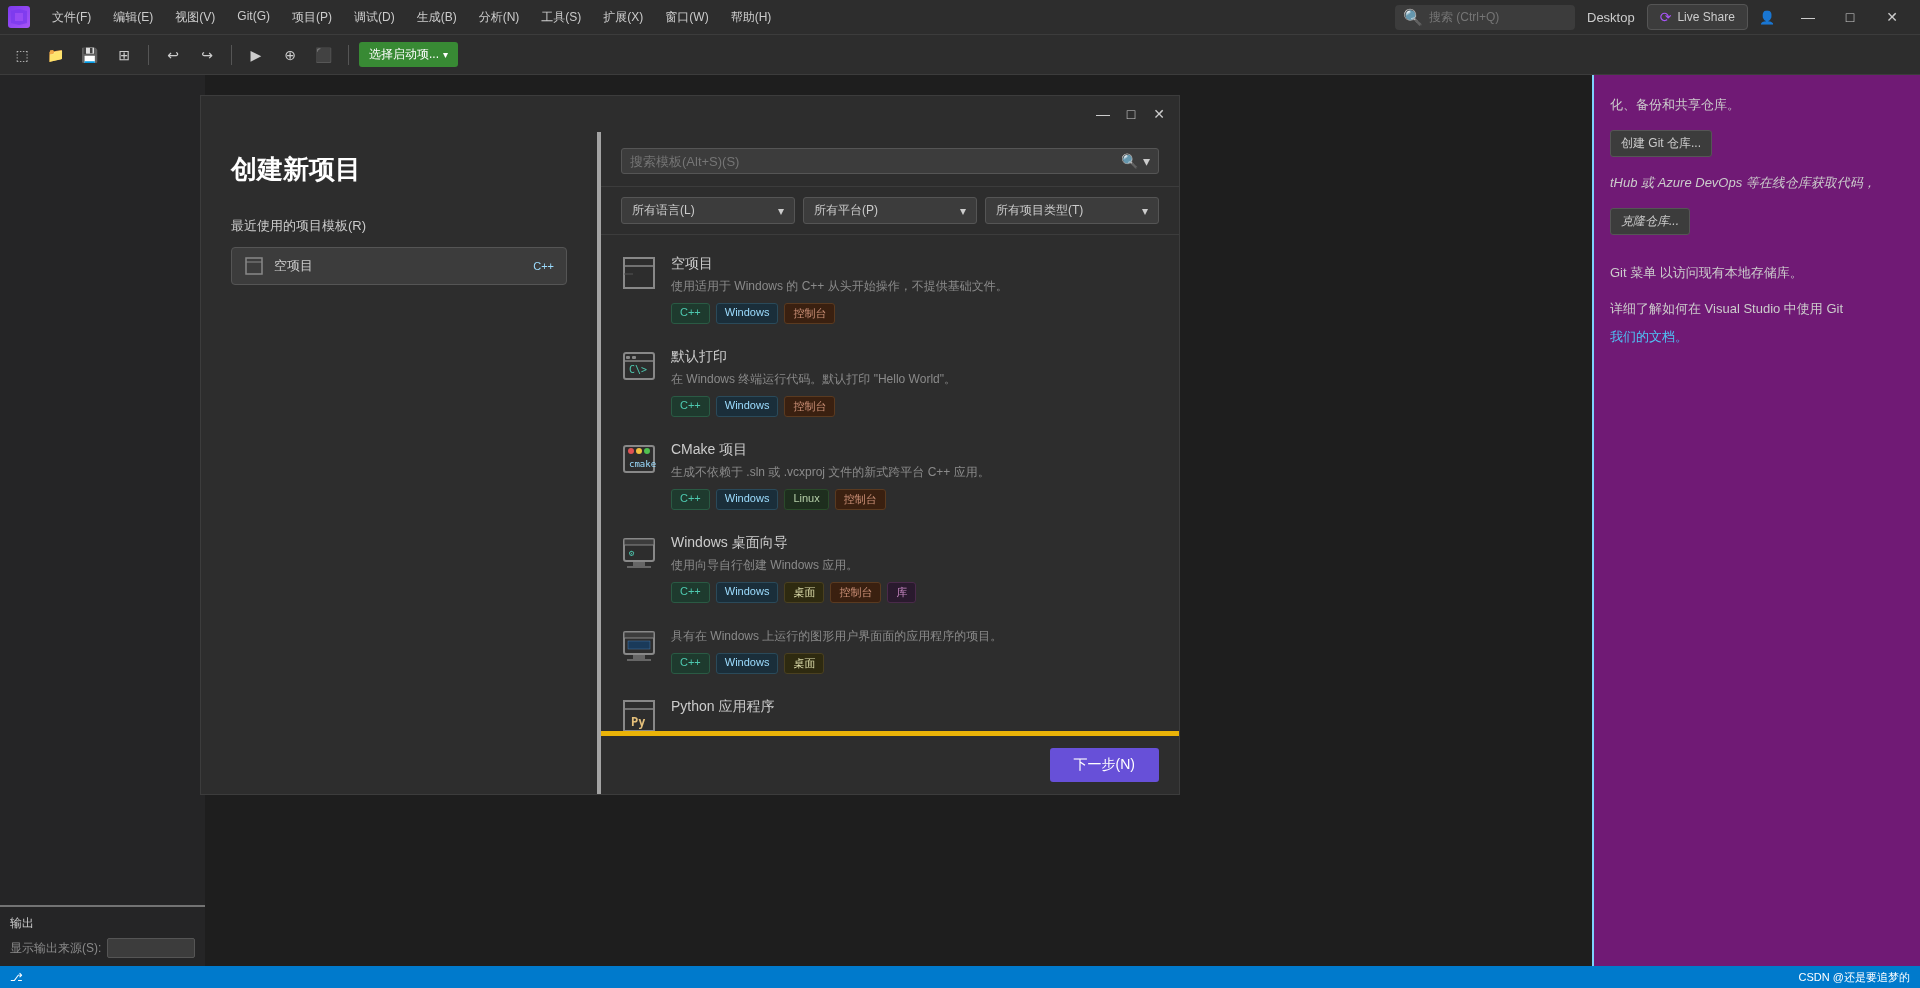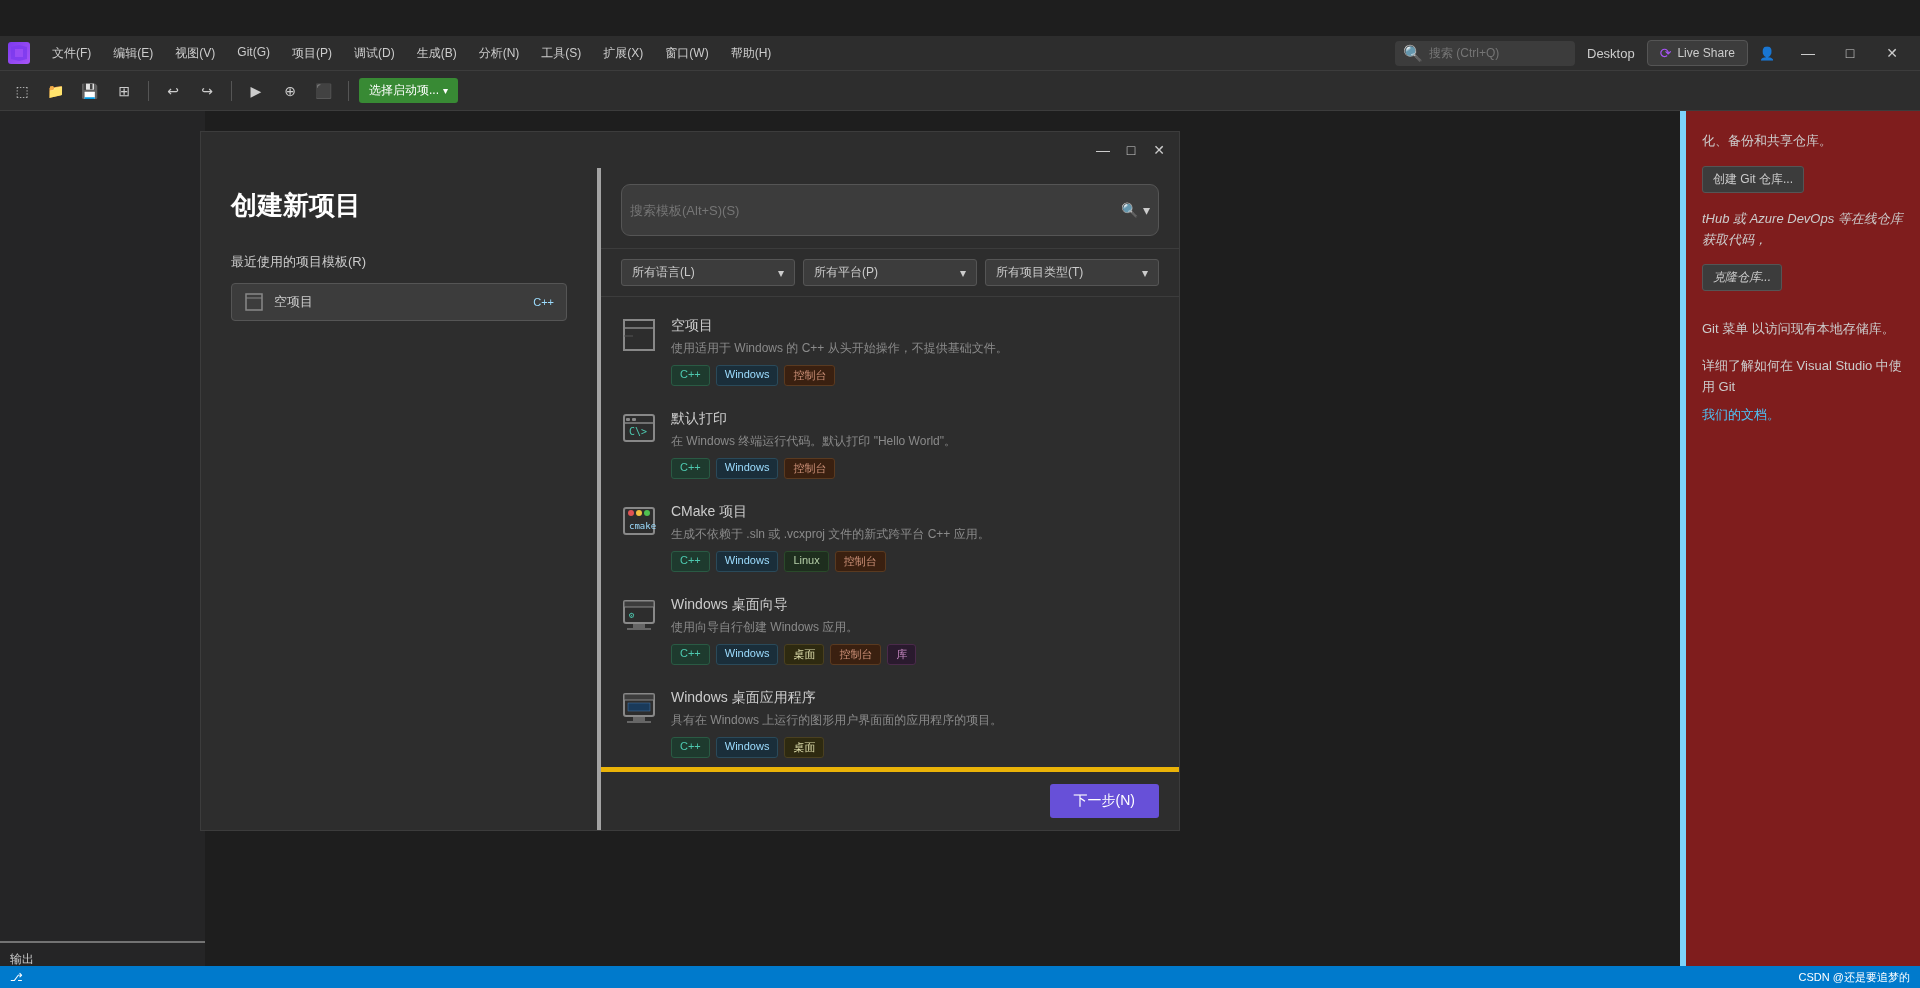--- a/index.html
+++ b/index.html
@@ -14,21 +14,20 @@
 
     
     .title-bar {
       height: 35px;
       background: #2d2d2d;
       display: flex;
       align-items: center;
       justify-content: space-between;
       padding: 0 8px;
       border-bottom: 1px solid #3c3c3c;
-      margin-top: 36px;
     }
     .title-bar-left {
       display: flex;
       align-items: center;
       gap: 12px;
     }
     .title-bar-logo {
       width: 22px;
       height: 22px;
       background: linear-gradient(135deg, #7c3aed, #a855f7);
@@ -264,23 +263,23 @@
 
     .search-area {
       padding: 16px 20px 12px;
       border-bottom: 1px solid #3c3c3c;
     }
 
     .search-templates {
       display: flex;
       align-items: center;
       border: 1px solid #555;
-      border-radius: 9px;
+      border-radius: 3px;
       background: #3c3c3c;
-      padding: 17px 8px;
+      padding: 4px 8px;
       gap: 6px;
       width: 100%;
     }
     .search-templates input {
       background: transparent;
       border: none;
       outline: none;
       color: #cccccc;
       font-size: 13px;
       flex: 1;
@@ -390,24 +389,24 @@
       padding: 8px 24px;
       font-size: 14px;
       cursor: pointer;
     }
 
     
     .right-sidebar {
       position: absolute;
       right: 0;
       top: 0;
-      width: 240px;
+      width: 328px;
       bottom: 0;
-      background: #7f1d1d;
-      border-left: 6px solid #7dd3fc;
+      background: #701a75;
+      border-left: 2px solid #7dd3fc;
       padding: 20px 16px;
       font-size: 13px;
     }
 
     .right-sidebar-text {
       color: #cccccc;
       line-height: 1.6;
       margin-bottom: 8px;
     }
     .right-sidebar-link {
@@ -689,21 +688,20 @@
             <div class="template-icon">
               <svg width="36" height="36" viewBox="0 0 36 36">
                 <rect x="3" y="5" width="30" height="22" rx="2" fill="none" stroke="#888" stroke-width="2"></rect>
                 <rect x="3" y="5" width="30" height="6" fill="#3c3c3c" stroke="#888" stroke-width="1"></rect>
                 <rect x="12" y="28" width="12" height="4" fill="#666"></rect>
                 <rect x="6" y="32" width="24" height="2" fill="#666"></rect>
                 <rect x="7" y="14" width="22" height="8" fill="#1a3a5a" stroke="#4a7aaa" stroke-width="0.5"></rect>
               </svg>
             </div>
             <div class="template-info">
-              <div class="template-title">Windows 桌面应用程序</div>
               <div class="template-desc">具有在 Windows 上运行的图形用户界面面的应用程序的项目。</div>
               <div class="template-tags">
                 <span class="tag cpp">C++</span>
                 <span class="tag windows">Windows</span>
                 <span class="tag desktop">桌面</span>
               </div>
             </div>
           </div>
 
           <div class="template-entry">

